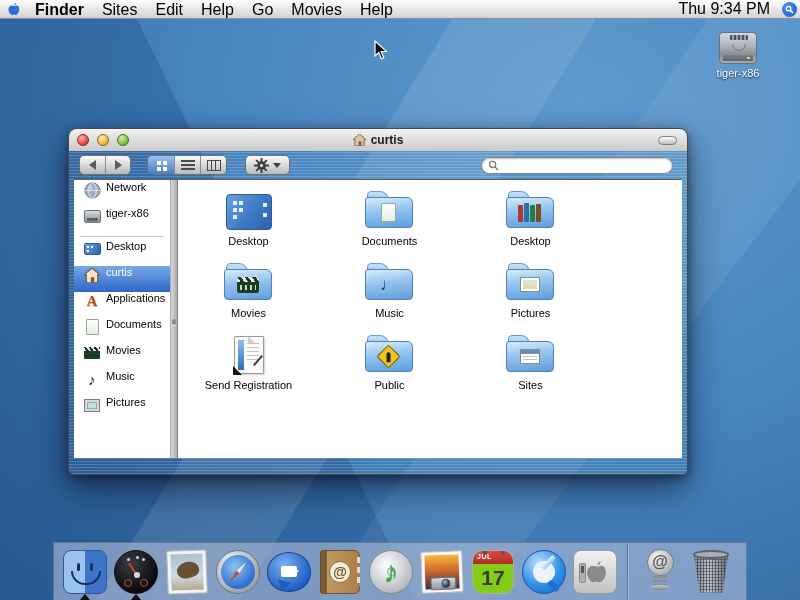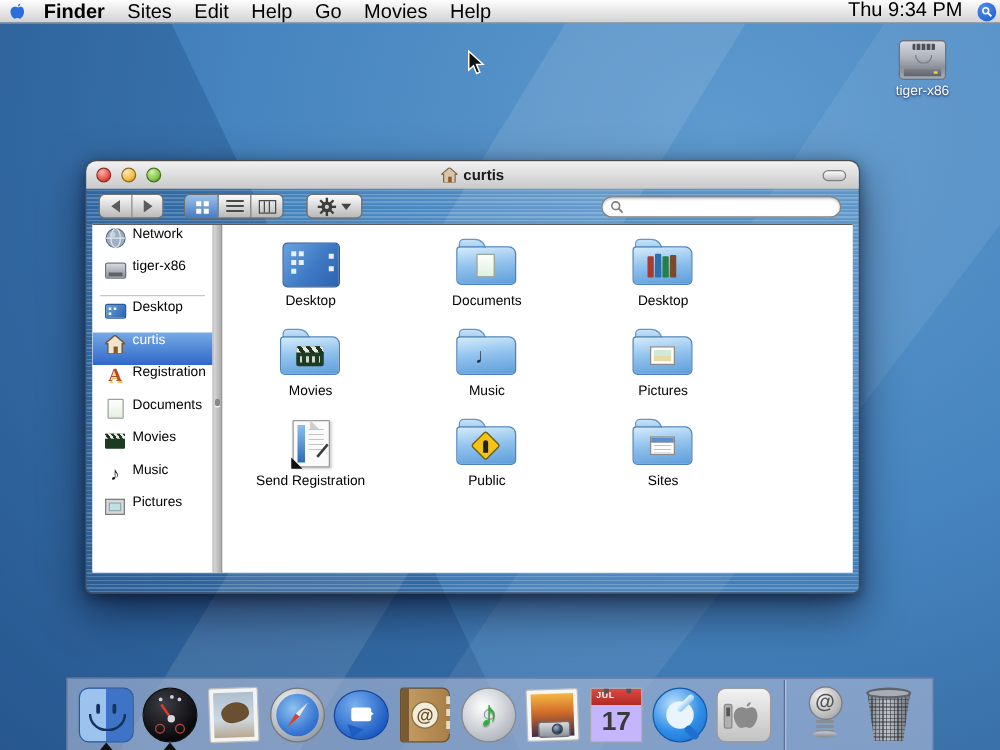--- a/index.html
+++ b/index.html
@@ -250,21 +250,21 @@
   .dk-itunes .hole { position:absolute; width:9px; height:9px; border-radius:50%; background:#e8eaee; border:1px solid #999; }
   .dk-itunes .nte { font-size:30px; font-weight:bold; color:#2fae3e; text-shadow:0 1px 1px rgba(0,60,0,.4); z-index:1; line-height:1; }
   .dk-iphoto { width:42px; height:42px; background:#f6f6f6; border:1px solid #bbb; border-radius:2px;
     padding:3px; position:relative; transform:rotate(-2deg); }
   .dk-iphoto i { display:block; width:100%; height:100%;
     background:linear-gradient(#f5b642 0%, #d06a2a 45%, #3a2c4a 100%); }
   .dk-iphoto .camb { position:absolute; bottom:2px; left:8px; width:26px; height:13px; border-radius:3px;
     background:linear-gradient(#d8dbe0,#8e939c); border:1px solid #6d727a; }
   .dk-iphoto .lens { position:absolute; bottom:4px; left:19px; width:9px; height:9px; border-radius:50%;
     background:radial-gradient(circle at 35% 30%, #9ab8d8, #20344e 70%); border:1px solid #444; }
-  .dk-ical { width:42px; height:44px; background:#c4b5fd; border:1px solid #aaa; border-radius:1px;
+  .dk-ical { width:42px; height:44px; background:#84cc16; border:1px solid #aaa; border-radius:11px;
     position:relative; overflow:hidden; text-align:center; }
   .dk-ical .band { height:13px; background:linear-gradient(#e04a42,#b02a24); color:#fff; font-size:7px;
     font-weight:bold; text-align:left; padding:2px 0 0 4px; letter-spacing:.5px; }
   .dk-ical .pins { position:absolute; top:-3px; left:10px; width:4px; height:7px; background:#555;
     box-shadow:18px 0 0 #555; border-radius:2px; }
   .dk-ical .day { font-size:21px; font-weight:bold; color:#3a3a3a; line-height:28px; }
   .dk-qt { width:44px; height:44px; border-radius:50%; position:relative;
     background:radial-gradient(circle at 38% 30%, #bfe0fa, #2f8fe8 55%, #1766c0 100%); border:1px solid #1558a8;
     display:flex; align-items:center; justify-content:center; }
   .dk-qt .qin { width:22px; height:22px; border-radius:50%; background:#eaf4fd; }
@@ -445,21 +445,21 @@
                 <polygon points="7,0 14,6 12,6 12,13 2,13 2,6 0,6" fill="#f0e4cc" stroke="#6e5a40" stroke-width="1"></polygon>
                 <rect x="6" y="8" width="3" height="5" fill="#8a5a2a"></rect>
               </svg>
           </span>
           <span>curtis</span>
         </div>
         <div class="side-item">
           <span class="s-ic">
               <span class="mi-appA">A</span>
             </span>
-          <span>Registration</span>
+          <span>Applications</span>
         </div>
         <div class="side-item">
           <span class="s-ic">
               <span class="mi-doc"></span>
             </span>
           <span>Documents</span>
         </div>
         <div class="side-item">
           <span class="s-ic">
               <span class="mi-clap"></span>

